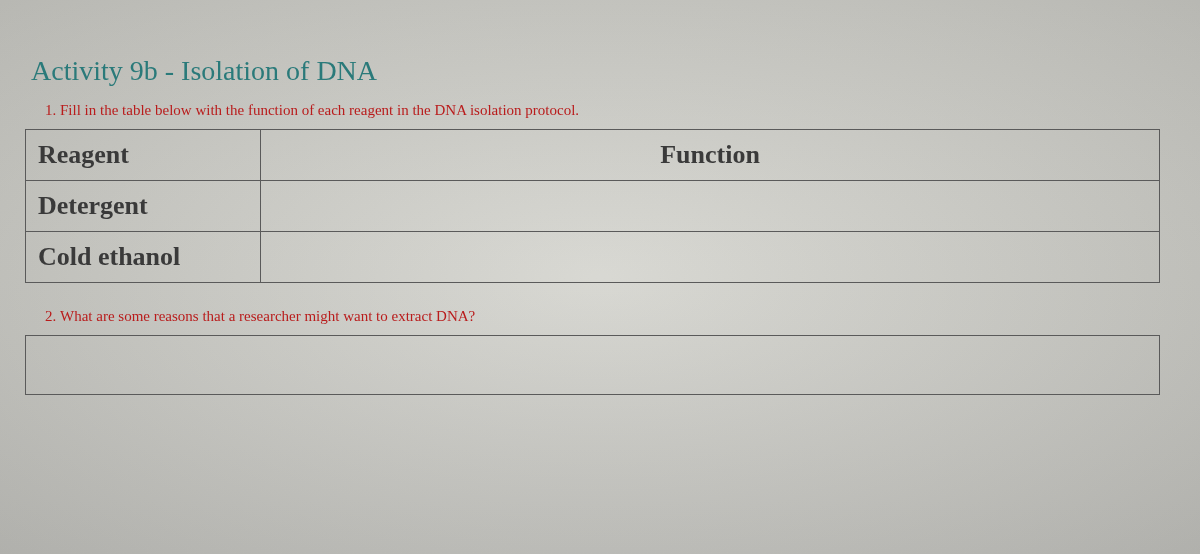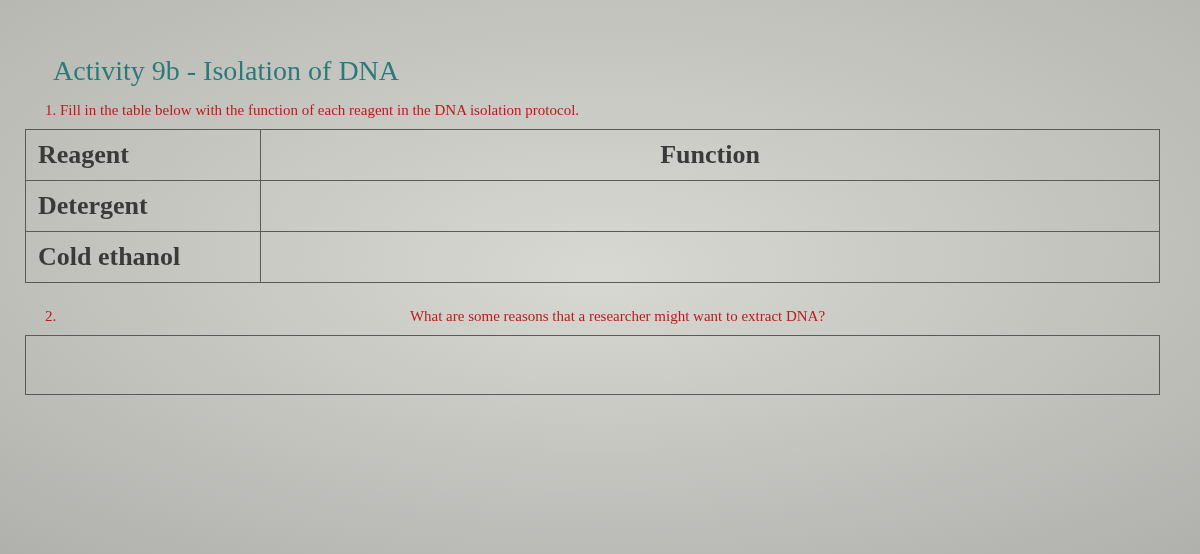--- a/index.html
+++ b/index.html
@@ -28,21 +28,21 @@
     .content {
       position: relative;
       z-index: 1;
     }
     .title {
       color: #2a7a7a;
       font-size: 28px;
       font-weight: normal;
       margin-top: 35px;
       margin-bottom: 15px;
-      margin-left: 28px;
+      margin-left: 6px;
     }
     .question-list {
       margin-left: 35px;
     }
     .question-item {
       color: #b91c1c;
       font-size: 15px;
       margin-bottom: 10px;
       list-style-position: outside;
     }
@@ -73,21 +73,20 @@
     }
     .reagent-table td.cell-reagent {
       width: 235px;
       font-weight: bold;
     }
     .reagent-table td.cell-function {
       min-height: 40px;
     }
     .question-2 {
       margin-top: 20px;
-      text-align: center;
     }
     .answer-box {
       width: calc(100% - 15px);
       height: 60px;
       border: 1px solid #5a5a5a;
       margin-top: 5px;
       background: transparent;
     }
     ol {
       list-style-type: decimal;

